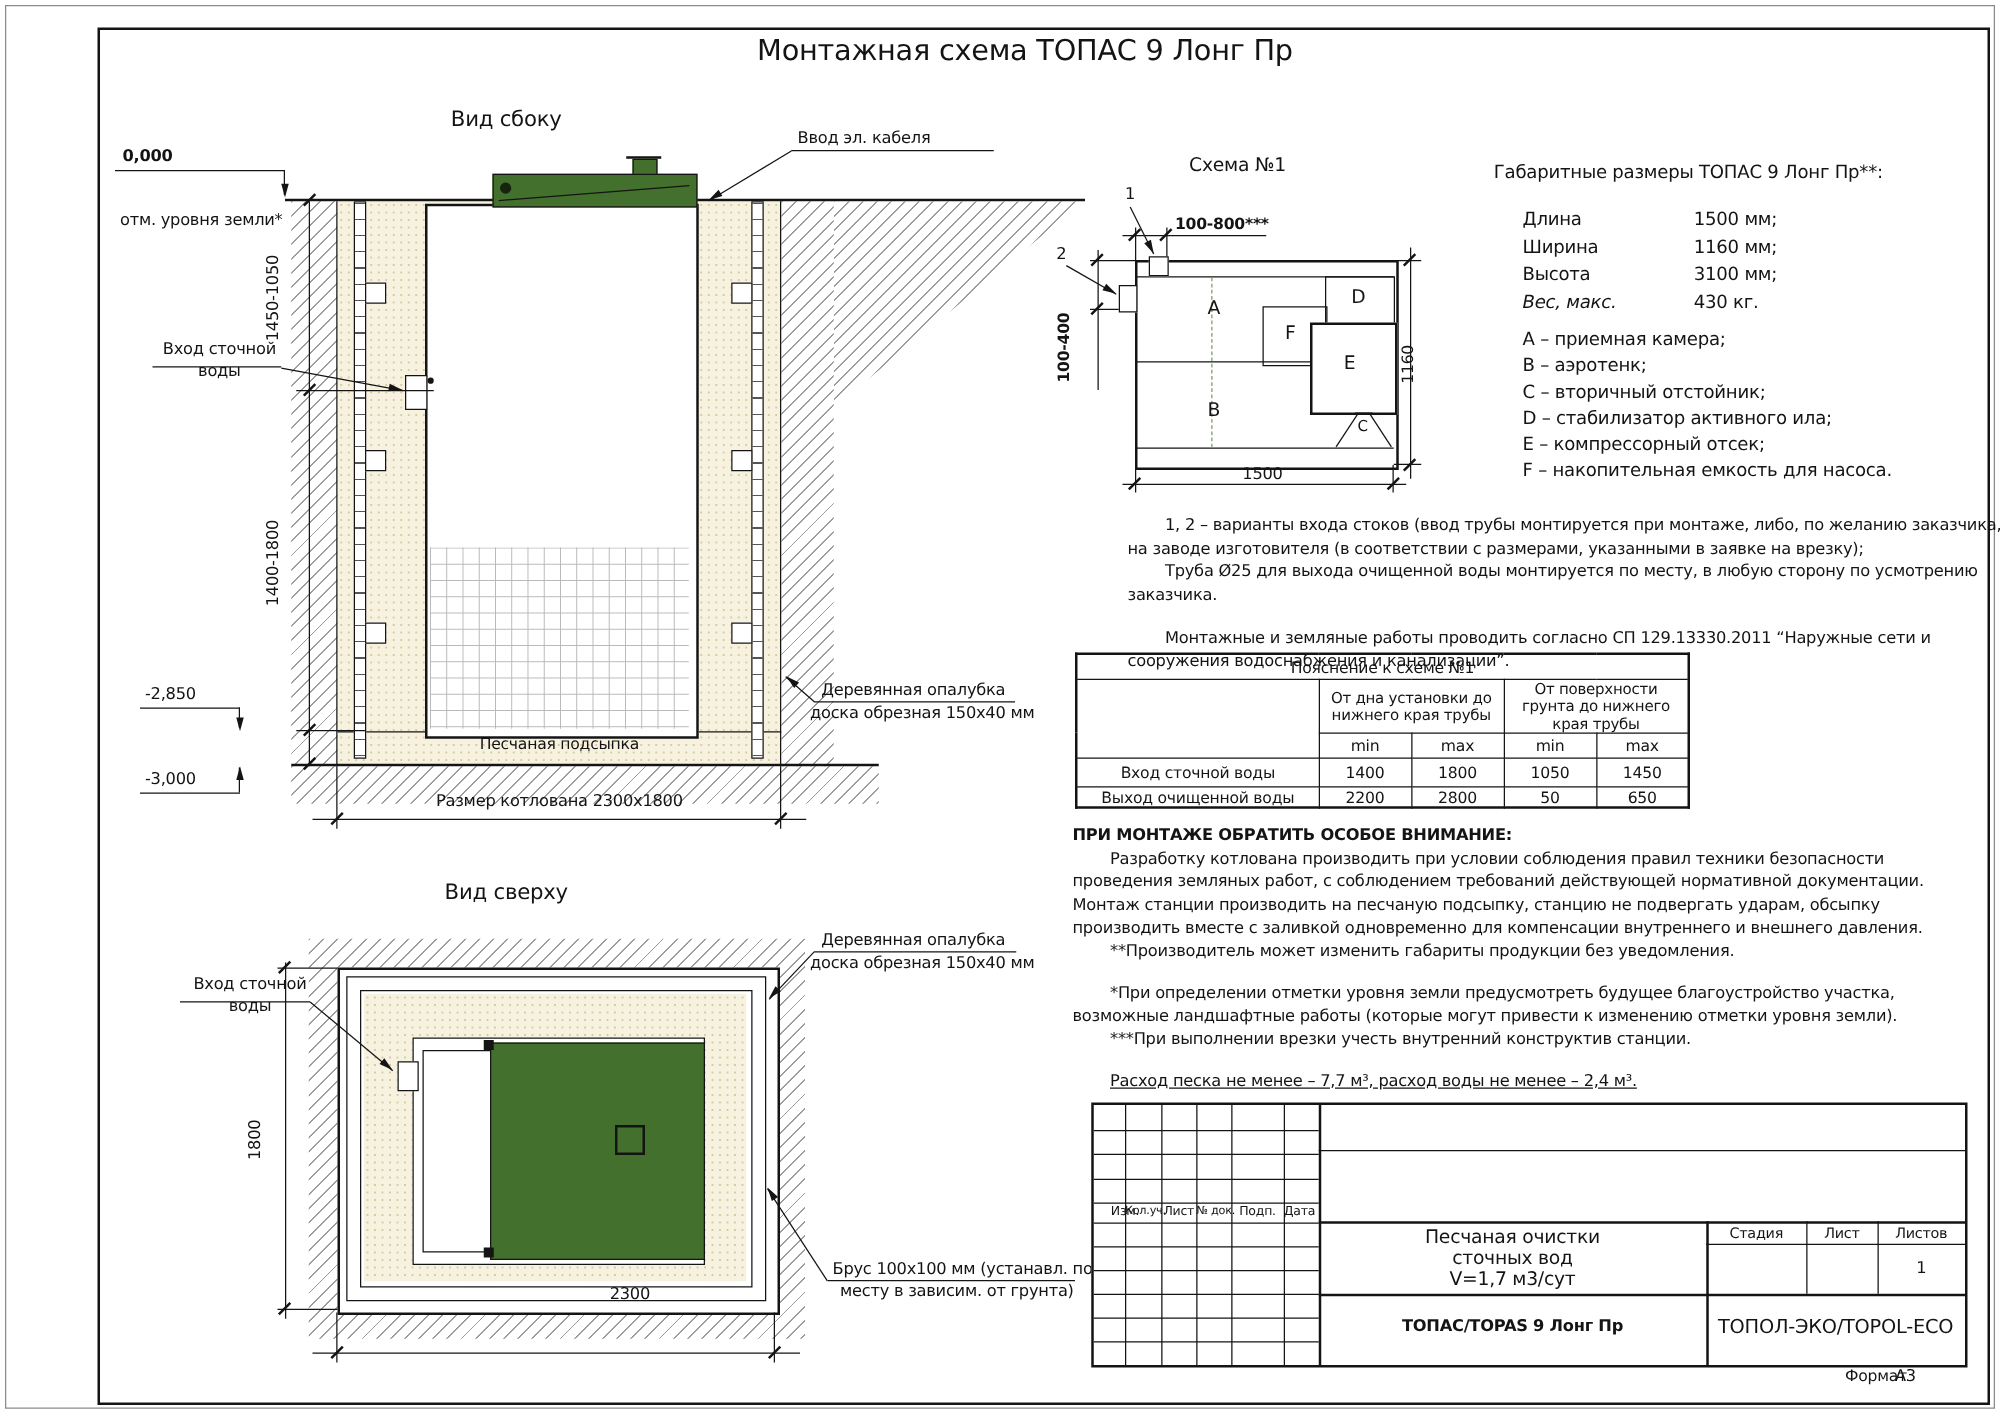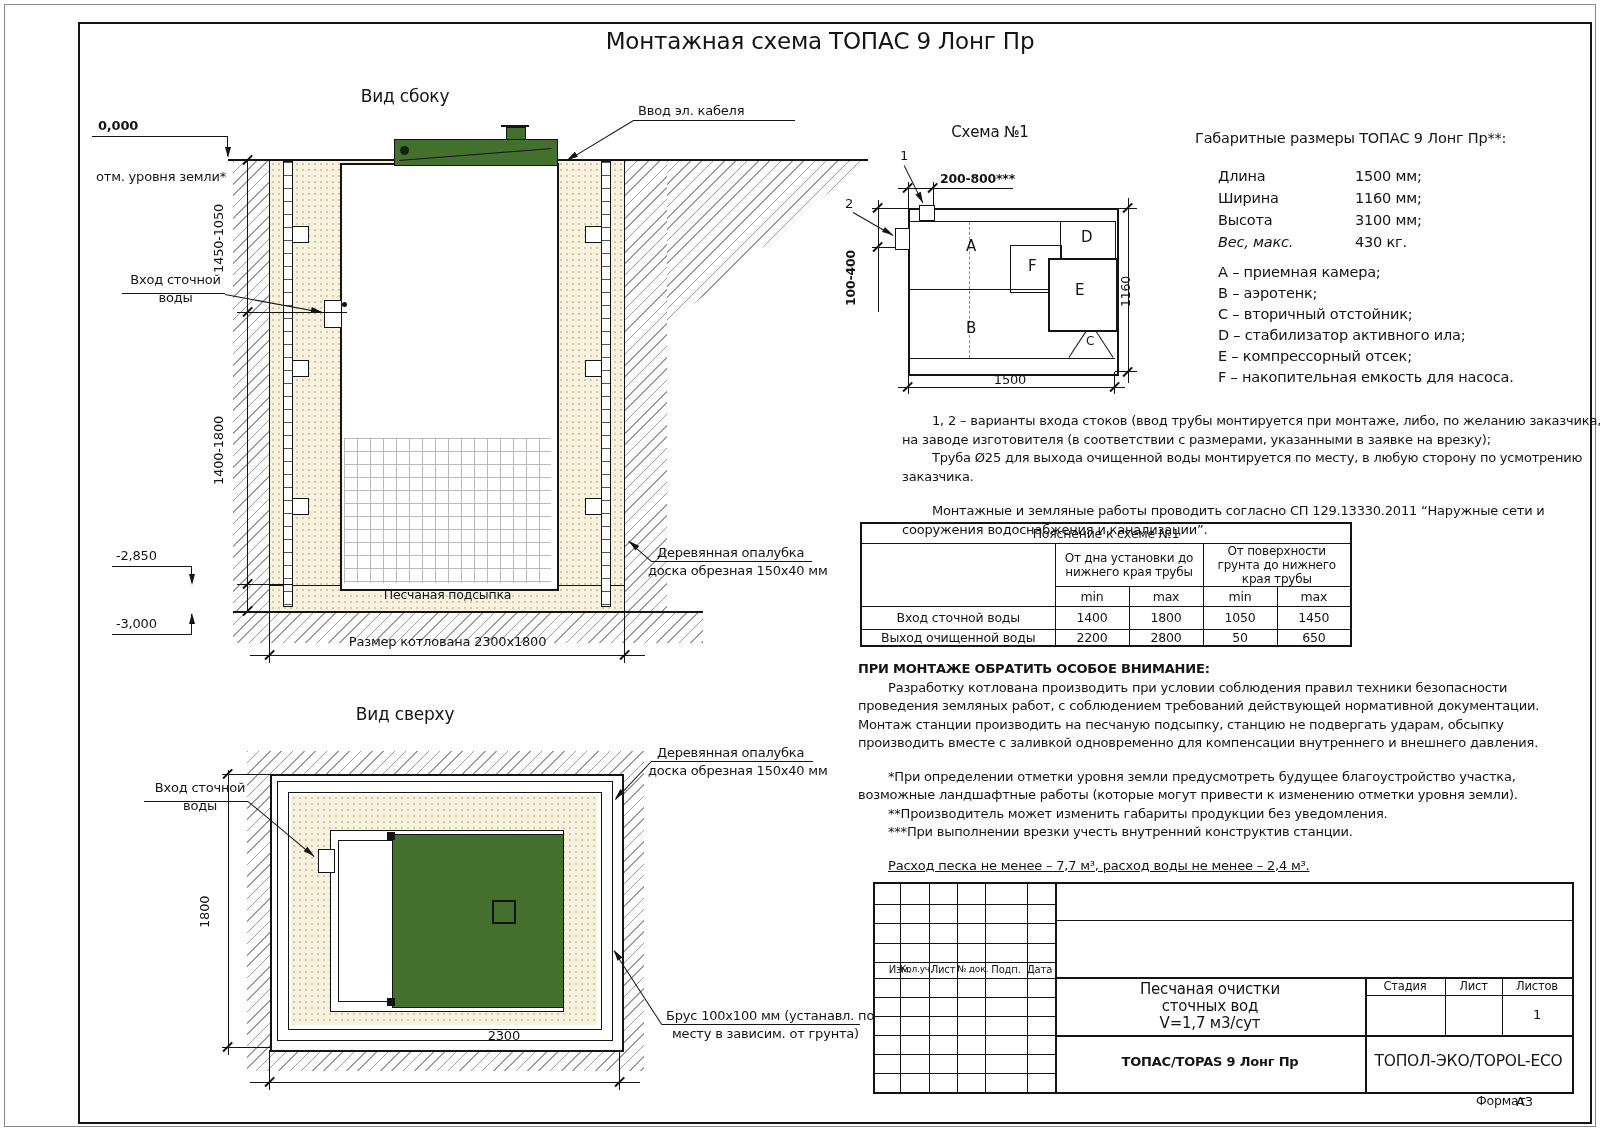--- a/index.html
+++ b/index.html
@@ -147,21 +147,21 @@
   <div class="abs" style="left:895px;top:228px;width:13px;height:20px;border:1.5px solid #141414;background:#fff;"></div>
   <div class="lbl" style="left:845px;top:196px;">2</div>
   <div class="ld" style="left:853px;top:212px;width:46px;transform:rotate(29.9deg);"></div>
   <div class="ah" style="left:893px;top:231.5px;transform:rotate(209.9deg);"></div>
 
   <div class="vl" style="left:908px;top:182px;height:26px;"></div>
   <div class="vl" style="left:933px;top:182px;height:23px;"></div>
   <div class="hl" style="left:898px;top:188px;width:115px;"></div>
   <div class="tick" style="left:901px;top:187.2px;"></div>
   <div class="tick" style="left:926px;top:187.2px;"></div>
-  <div class="lbl" style="left:940px;top:172px;font-size:12.5px;font-weight:600;">200-800***</div>
+  <div class="lbl" style="left:940px;top:172px;font-size:12.5px;font-weight:600;">100-800***</div>
   <div class="hl" style="left:872px;top:208px;width:36px;"></div>
   <div class="hl" style="left:872px;top:247px;width:23px;"></div>
   <div class="vl" style="left:878px;top:200px;height:112px;"></div>
   <div class="tick" style="left:871px;top:207.2px;"></div>
   <div class="tick" style="left:871px;top:246.2px;"></div>
   <div class="vtxt" style="left:858px;top:291px;font-weight:600;font-size:12.5px;">100-400</div>
   <div class="hl" style="left:1115px;top:208px;width:22px;"></div>
   <div class="hl" style="left:1115px;top:371px;width:22px;"></div>
   <div class="vl" style="left:1128px;top:198px;height:185px;"></div>
   <div class="tick" style="left:1121px;top:207.2px;"></div>
@@ -235,22 +235,22 @@
     <td>2800</td>
     <td>50</td>
     <td>650</td>
   </tr>
 </tbody>
   </table>
 
 <div class="para" style="left:858px;top:660px;width:706px;">
   <div style="font-weight:700;">ПРИ МОНТАЖЕ ОБРАТИТЬ ОСОБОЕ ВНИМАНИЕ:</div>
   <div class="ind">Разработку котлована производить при условии соблюдения правил техники безопасности проведения земляных работ, с соблюдением требований действующей нормативной документации. Монтаж станции производить на песчаную подсыпку, станцию не подвергать ударам, обсыпку производить вместе с заливкой одновременно для компенсации внутреннего и внешнего давления.</div>
+  <div class="ind">**Производитель может изменить габариты продукции без уведомления.</div>
   <div class="ind" style="margin-top:15px;">*При определении отметки уровня земли предусмотреть будущее благоустройство участка, возможные ландшафтные работы (которые могут привести к изменению отметки уровня земли).</div>
-  <div class="ind">**Производитель может изменить габариты продукции без уведомления.</div>
   <div class="ind">***При выполнении врезки учесть внутренний конструктив станции.</div>
   <div class="ind" style="margin-top:15px;text-decoration:underline;">Расход песка не менее – 7,7 м³, расход воды не менее – 2,4 м³.</div>
 </div>
 
 <div>
   <div class="lbl c" style="left:330px;top:704px;width:150px;font-size:17px;">Вид сверху</div>
   <div class="abs hatch" style="left:247px;top:751px;width:397px;height:320px;"></div>
   <div class="abs" style="left:270px;top:774px;width:350px;height:274px;border:2.4px solid #141414;background:#fff;"></div>
   <div class="abs" style="left:277px;top:781px;width:334px;height:258px;border:1.5px solid #141414;"></div>
   <div class="abs" style="left:288px;top:792px;width:312px;height:236px;border:1.5px solid #141414;"></div>

